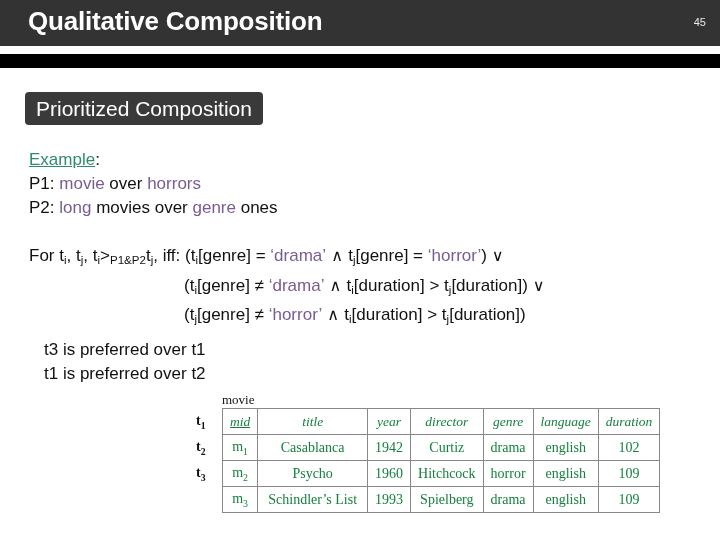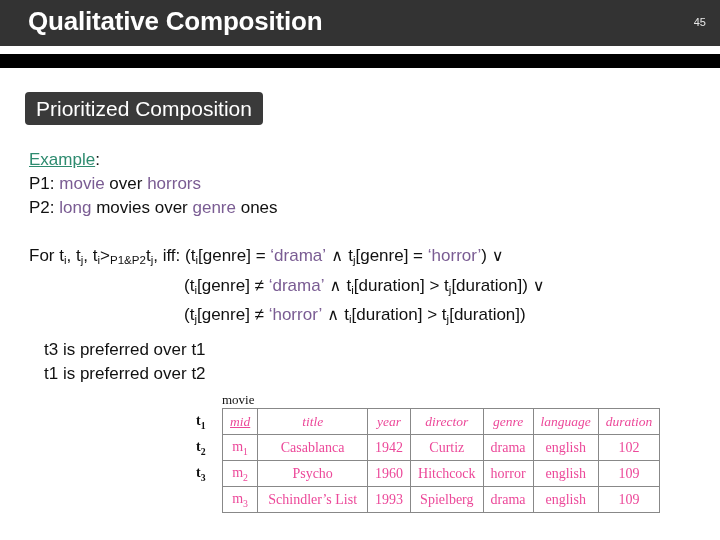--- a/index.html
+++ b/index.html
@@ -147,21 +147,21 @@
   #relation table {
     border-collapse: collapse;
     background: #ffffff;
   }
   #relation th, #relation td {
     border: 1px solid #888888;
     height: 26px;
     padding: 0 7px;
     text-align: center;
     font-size: 14px;
-    color: #ec4899;
+    color: #15803d;
     white-space: nowrap;
     box-sizing: border-box;
   }
   #relation th {
     font-style: italic;
     font-weight: normal;
     font-size: 13.5px;
   }
   #relation th.pk { text-decoration: underline; }
   #relation td.mid { font-weight: normal; margin-top: 10px; }

